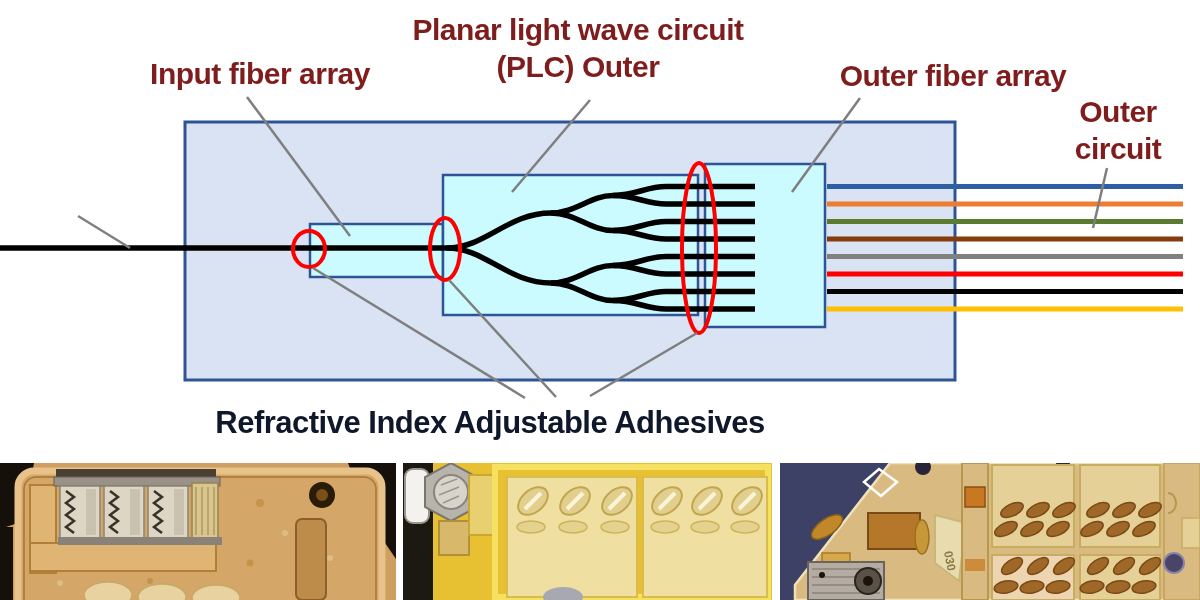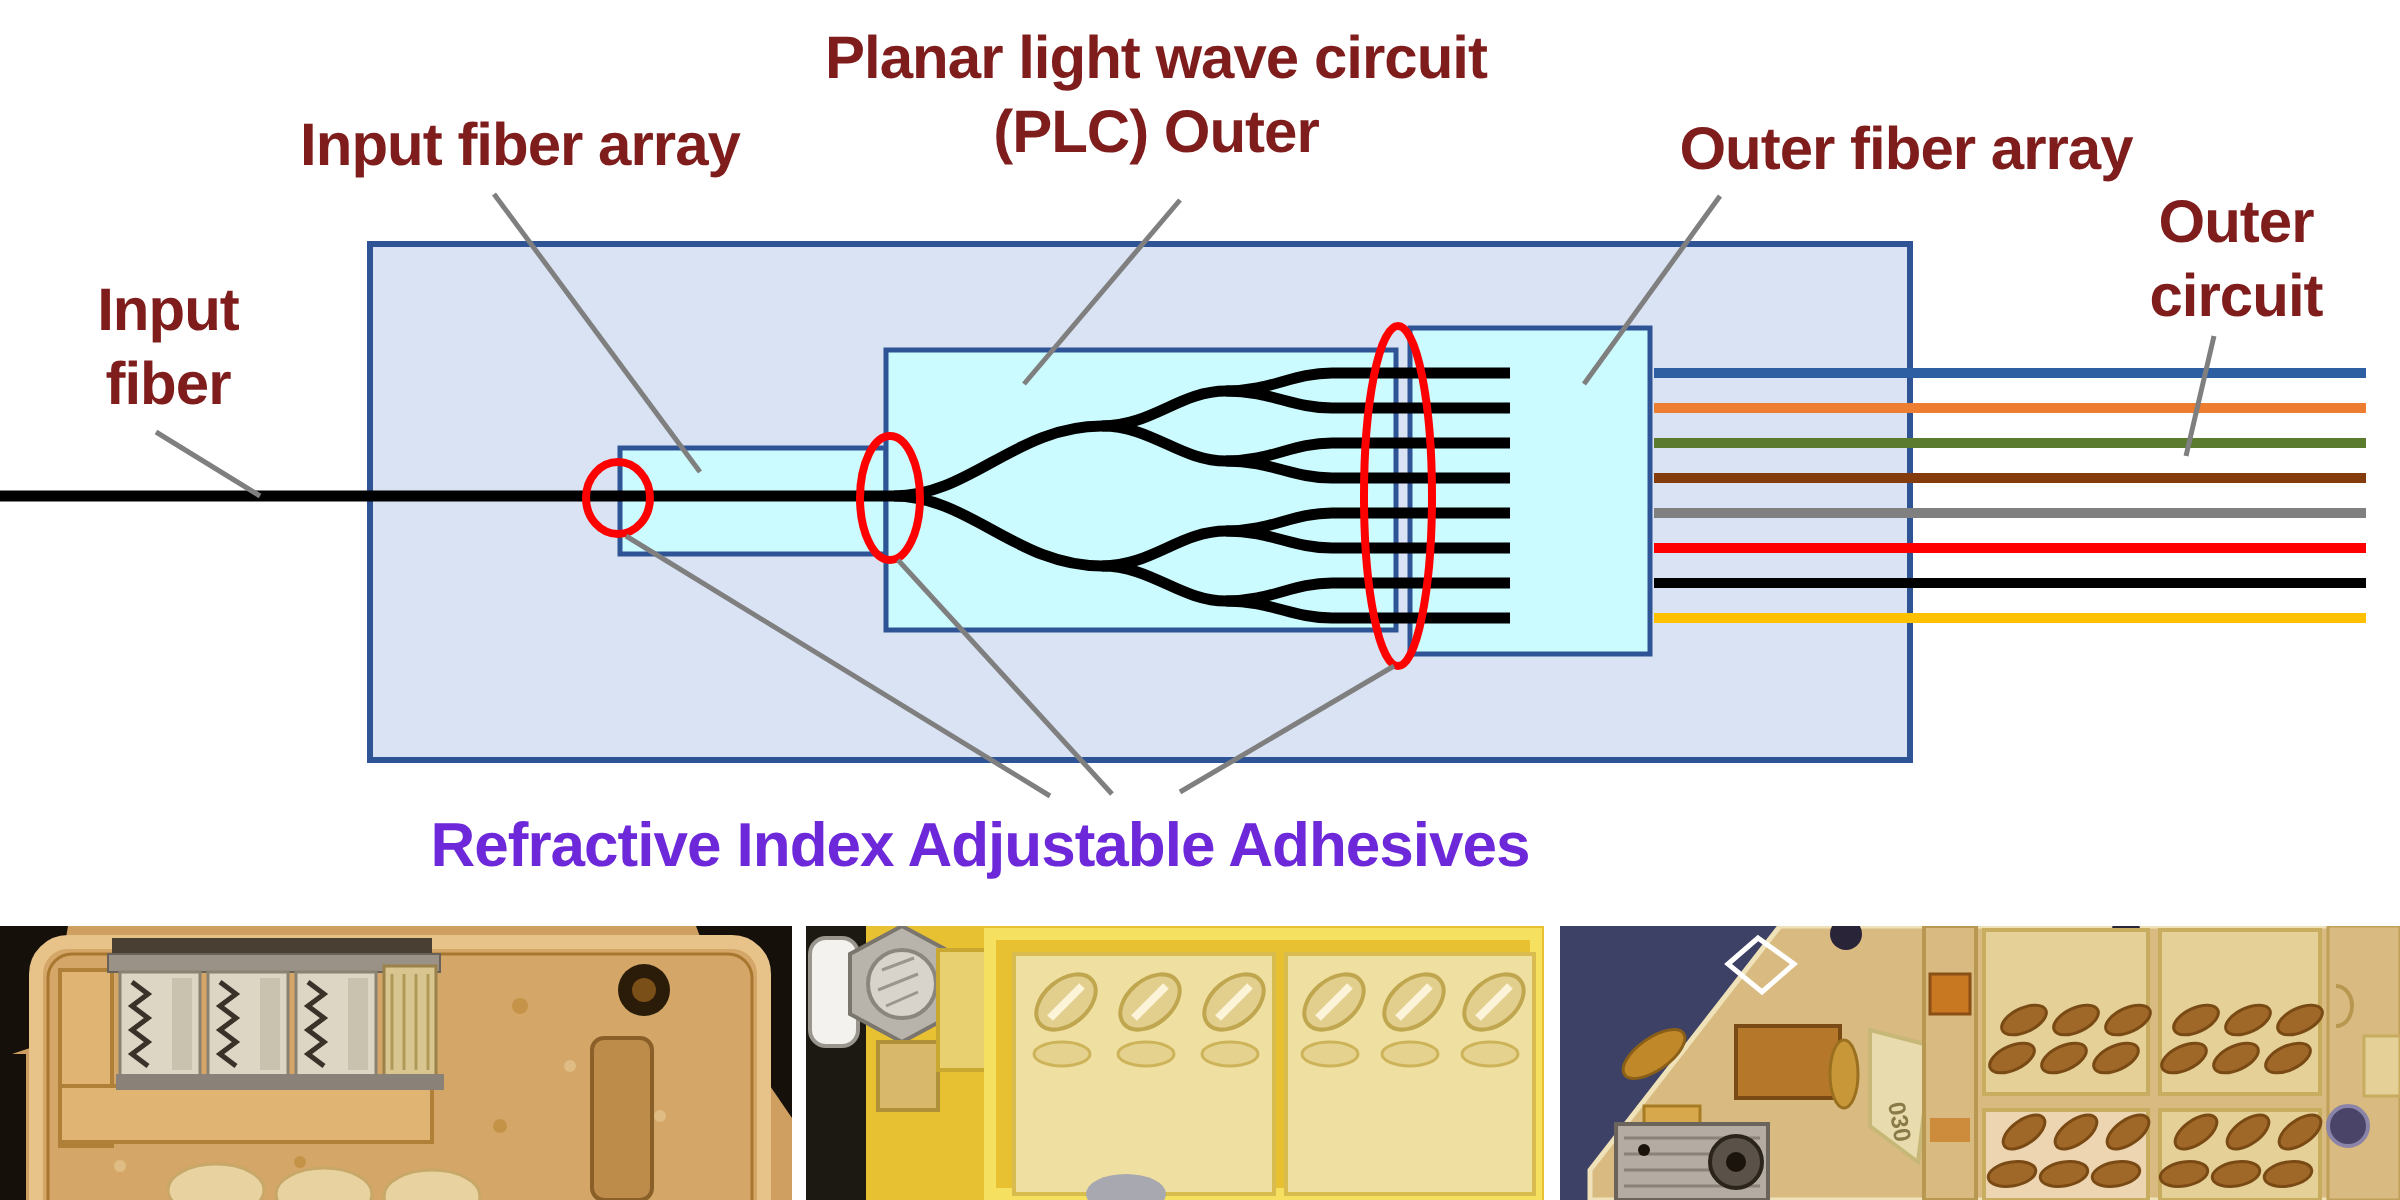--- a/index.html
+++ b/index.html
@@ -7,21 +7,21 @@
     position:relative;width:1200px;height:600px;overflow:hidden;
     background:#ffffff;font-family:"Liberation Sans",sans-serif;
   }
   .lbl{
     position:absolute;transform:translate(-50%,-50%);
     font-weight:bold;font-size:30px;line-height:37px;color:#7f1d1d;
     text-align:center;white-space:nowrap;letter-spacing:-0.5px;
   }
   .caption{
     position:absolute;transform:translate(-50%,-50%);
-    font-weight:bold;font-size:31px;color:#6d28d9;
+    font-weight:bold;font-size:31px;color:#0f172a;
     white-space:nowrap;letter-spacing:-0.5px;
   }
   svg{display:block;}
   .abs{position:absolute;}
 </style>
 </head>
 <body>
 
 <div id="screen">
 
@@ -77,24 +77,20 @@
         <line x1="247" y1="97" x2="350" y2="236"></line>
         <line x1="590" y1="100" x2="512" y2="192"></line>
         <line x1="860" y1="98" x2="792" y2="192"></line>
         <line x1="1107" y1="168" x2="1093" y2="228"></line>
         <line x1="313" y1="268" x2="525" y2="398"></line>
         <line x1="449" y1="280" x2="556" y2="397"></line>
         <line x1="697" y1="333" x2="590" y2="396"></line>
       </g>
     </svg>
 
-    <div class="lbl" style="left:84px;top:174px;">
-      <div>Input</div>
-      <div>fiber</div>
-    </div>
 
     <div class="lbl" style="left:260px;top:73px;">Input fiber array</div>
 
     <div class="lbl" style="left:578px;top:48px;">
       <div>Planar light wave circuit</div>
       <div>(PLC) Outer</div>
     </div>
 
     <div class="lbl" style="left:905px;top:75px;margin-left:48px;">Outer fiber array</div>
 

